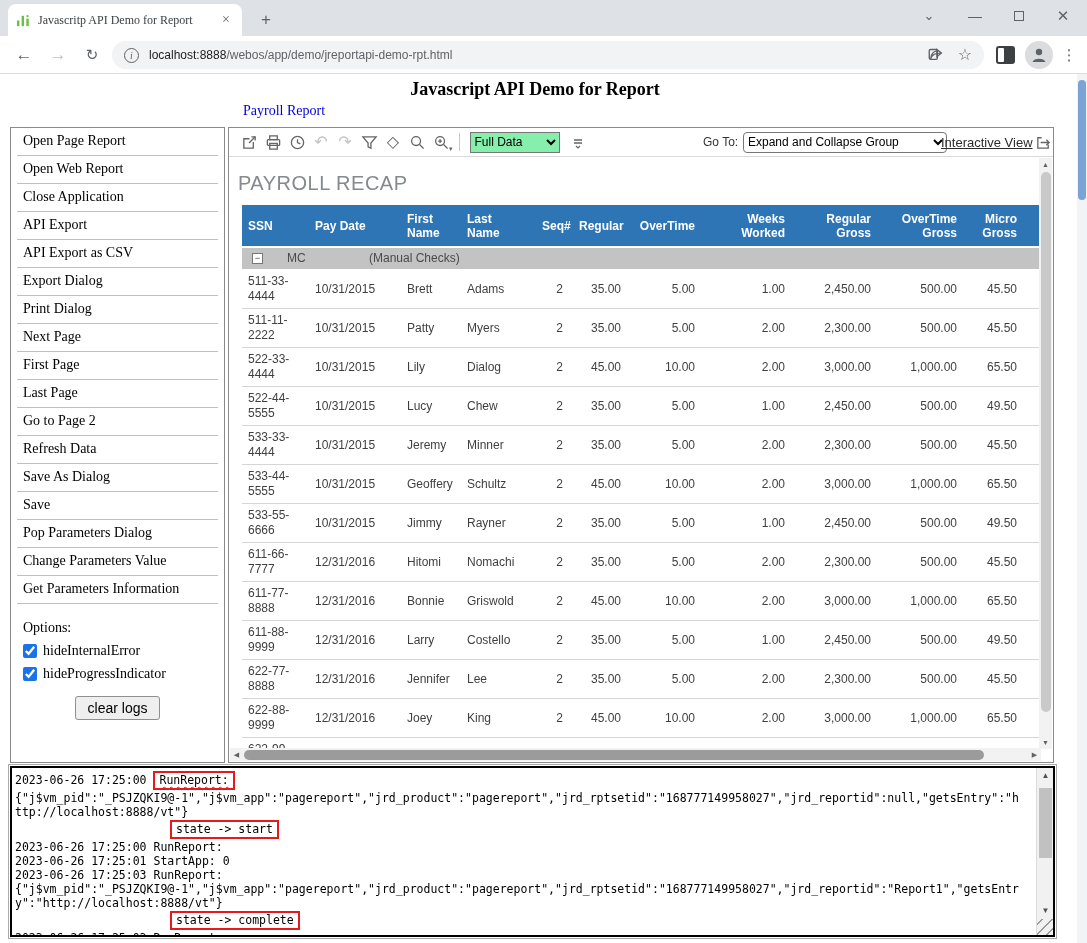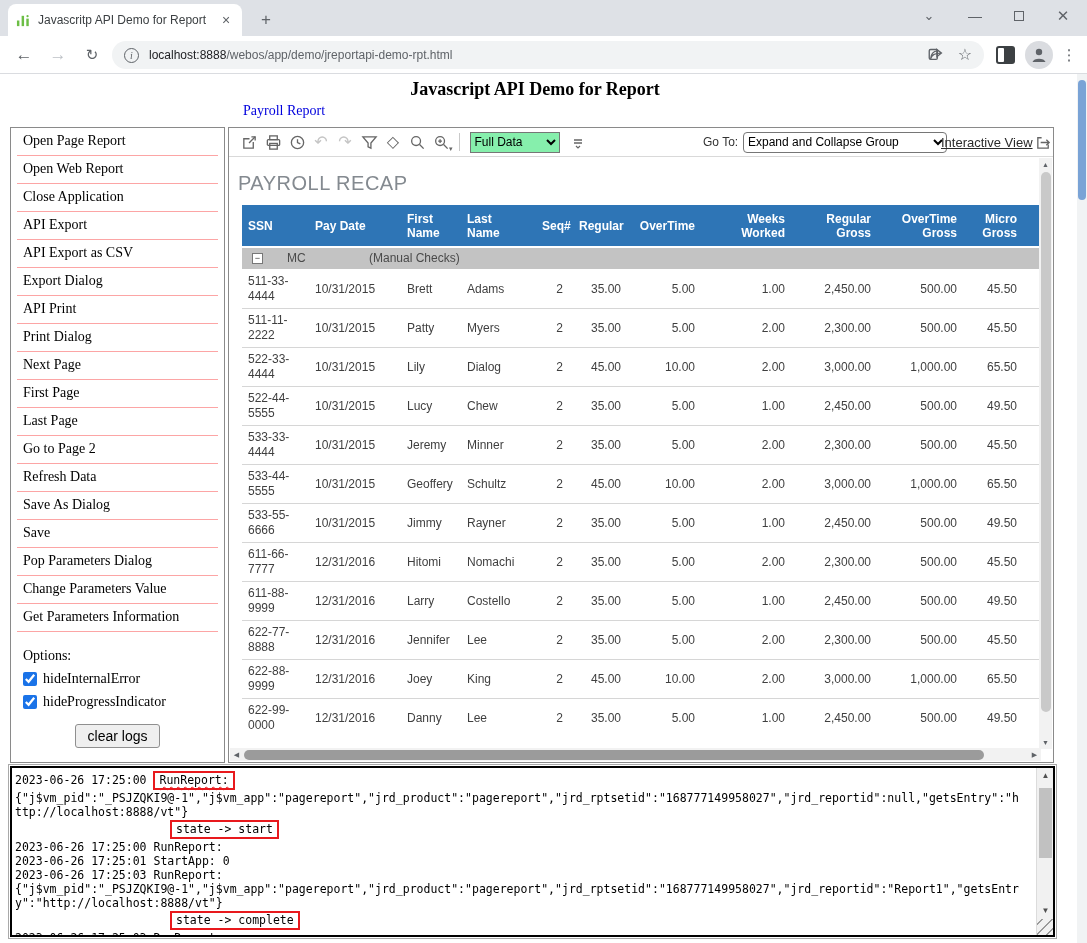--- a/index.html
+++ b/index.html
@@ -1,21 +1,21 @@
 <!DOCTYPE html>
 <html><head>
 <meta charset="utf-8">
 <style>
   * { margin:0; padding:0; box-sizing:border-box; }
   html,body { width:1087px; height:943px; background:#fff; font-family:"Liberation Sans", sans-serif; overflow:hidden; }
   #stage { position:relative; width:1087px; height:943px; background:#fff; }
 
   
   #tabstrip { position:absolute; left:0; top:0; width:1087px; height:36px; background:#dee1e6; }
-  #tab { position:absolute; left:8px; top:4px; width:234px; height:32px; background:#fff; border-radius:8px 8px 0 0; display:flex; align-items:center; padding:0 8px; }
+  #tab { position:absolute; left:8px; top:4px; width:234px; height:32px; background:#fff; border-radius:8px 8px 0 0; display:flex; align-items:center; padding:0 8px;font-family:Liberation Serif, serif; }
   #tab-title { font-size:12px; color:#3c4043; white-space:nowrap; overflow:hidden; flex:1; margin-left:7px; }
   .tab-close { color:#5f6368; font-size:14px; width:16px; text-align:center; cursor:pointer; }
   #new-tab-btn { position:absolute; left:254px; top:8px; width:24px; height:24px; font-size:17px; color:#5f6368; text-align:center; line-height:24px; }
   .wm { position:absolute; top:0; width:40px; height:34px; color:#5f6368; text-align:center; line-height:32px; font-size:13px; }
   #win-chevron { right:138px; } #win-min { right:92px; font-size:14px; } #win-close { right:4px; font-size:15px; }
   #win-max { right:48px; } #win-max .sq { display:inline-block; width:10px; height:10px; border:1px solid #5f6368; margin-top:11px; }
   #navbar { position:absolute; left:0; top:36px; width:1087px; height:38px; background:#fff; border-bottom:1px solid #dadce0; }
   .nav-ico { position:absolute; top:5px; width:28px; height:28px; text-align:center; line-height:28px; font-size:17px; color:#5f6368; border-radius:50%; }
   #back-btn { left:10px; } #fwd-btn { left:44px; color:#bdc1c6; } #reload-btn { left:78px; font-size:15px; }
   #omnibox { position:absolute; left:112px; top:5px; width:872px; height:28px; background:#f1f3f4; border-radius:14px; display:flex; align-items:center; }
@@ -151,21 +151,20 @@
   <div id="payroll-link">Payroll Report</div>
 
   <div id="sidebar">
     <div id="sidebar-menu">
         <div class="side-item">Open Page Report</div>
         <div class="side-item">Open Web Report</div>
         <div class="side-item">Close Application</div>
         <div class="side-item">API Export</div>
         <div class="side-item">API Export as CSV</div>
         <div class="side-item">Export Dialog</div>
-        <div class="side-item">API Print</div>
         <div class="side-item">Print Dialog</div>
         <div class="side-item">Next Page</div>
         <div class="side-item">First Page</div>
         <div class="side-item">Last Page</div>
         <div class="side-item">Go to Page 2</div>
         <div class="side-item">Refresh Data</div>
         <div class="side-item">Save As Dialog</div>
         <div class="side-item">Save</div>
         <div class="side-item">Pop Parameters Dialog</div>
         <div class="side-item">Change Parameters Value</div>
@@ -395,20 +394,33 @@
               <td class="al">Nomachi</td>
               <td class="ar">2</td>
               <td class="ar">35.00</td>
               <td class="ar">5.00</td>
               <td class="ar">2.00</td>
               <td class="ar">2,300.00</td>
               <td class="ar">500.00</td>
               <td class="ar last">45.50</td>
             </tr>
             <tr>
+              <td class="al">611-77-8888</td>
+              <td class="al">12/31/2016</td>
+              <td class="al">Bonnie</td>
+              <td class="al">Griswold</td>
+              <td class="ar">2</td>
+              <td class="ar">45.00</td>
+              <td class="ar">10.00</td>
+              <td class="ar">2.00</td>
+              <td class="ar">3,000.00</td>
+              <td class="ar">1,000.00</td>
+              <td class="ar last">65.50</td>
+            </tr>
+            <tr>
               <td class="al">611-88-9999</td>
               <td class="al">12/31/2016</td>
               <td class="al">Larry</td>
               <td class="al">Costello</td>
               <td class="ar">2</td>
               <td class="ar">35.00</td>
               <td class="ar">5.00</td>
               <td class="ar">1.00</td>
               <td class="ar">2,450.00</td>
               <td class="ar">500.00</td>

